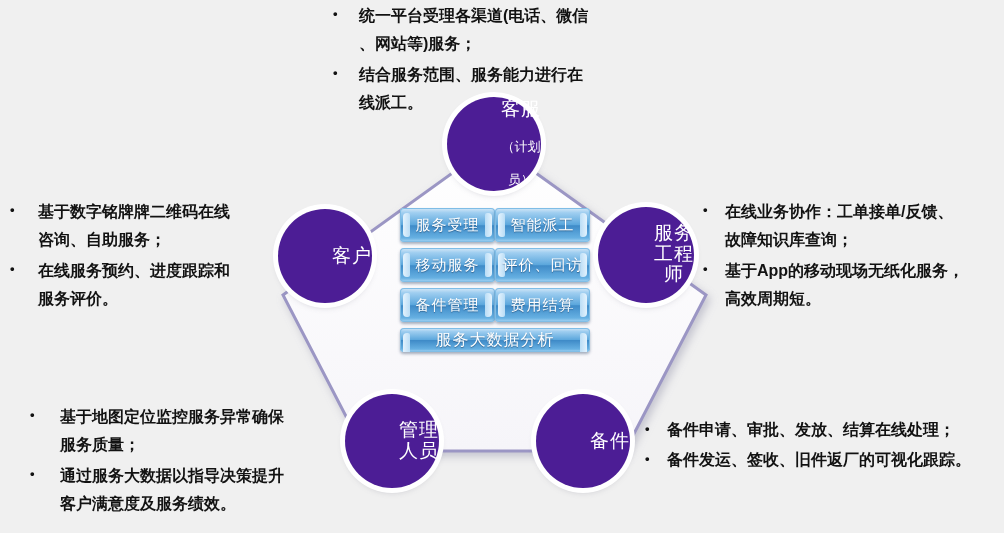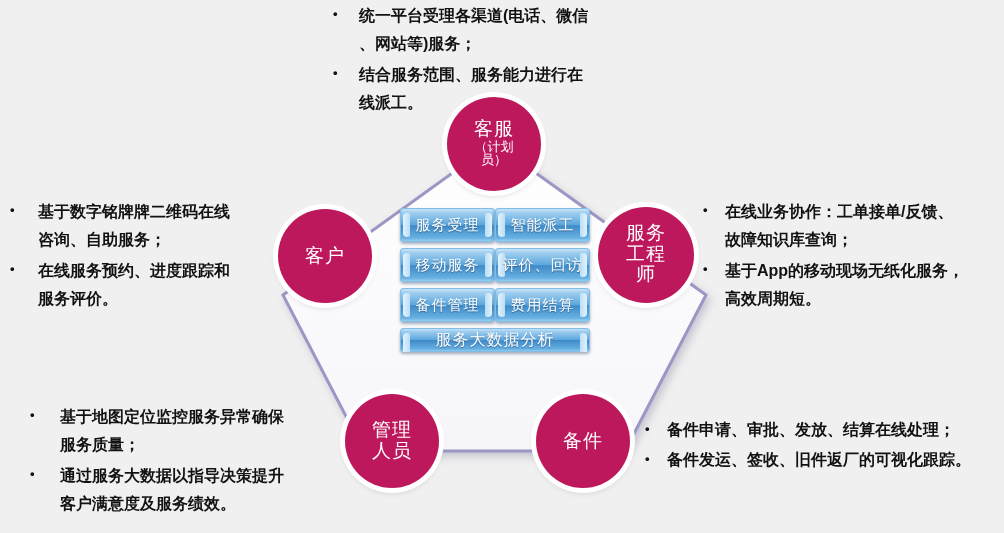--- a/index.html
+++ b/index.html
@@ -12,31 +12,31 @@
   }
   #stage{position:absolute;left:0;top:0;width:1004px;height:533px;}
 
   
   .pentagon-svg{position:absolute;left:248px;top:95px;width:510px;height:400px;}
 
   
   .circle{
     position:absolute;
     border-radius:50%;
-    background:#be185d;
+    background:#4c1d95;
     box-shadow:0 0 0 5px #ffffff, 0 3px 7px rgba(110,110,130,.45);
-    display:flex;align-items:center;justify-content:center;
+    display:flex;align-items:center;justify-content:flex-end;
     color:#ffffff;
     text-align:center;
     line-height:1.08;
     letter-spacing:1px;
     font-weight:400;
   }
   .circle .ctxt{display:block;}
-  .circle .sub{display:block;font-size:13px;letter-spacing:0;line-height:1.05;}
+  .circle .sub{display:block;font-size:13px;letter-spacing:0;line-height:1.05;margin-top:20px;}
 
   #circle-cs   {left:447px;top:97px; width:94px;height:94px;font-size:19px;}
   #circle-cust {left:278px;top:209px;width:94px;height:94px;font-size:19px;}
   #circle-eng  {left:598px;top:207px;width:96px;height:96px;font-size:19px;font-family:Liberation Mono, monospace;}
   #circle-mgr  {left:345px;top:394px;width:94px;height:94px;font-size:19px;}
   #circle-part {left:536px;top:394px;width:94px;height:94px;font-size:19px;}
 
   #circle-cs .inner{margin-top:-2px;}
   #circle-cs .ctxt{font-size:19px;}
 

